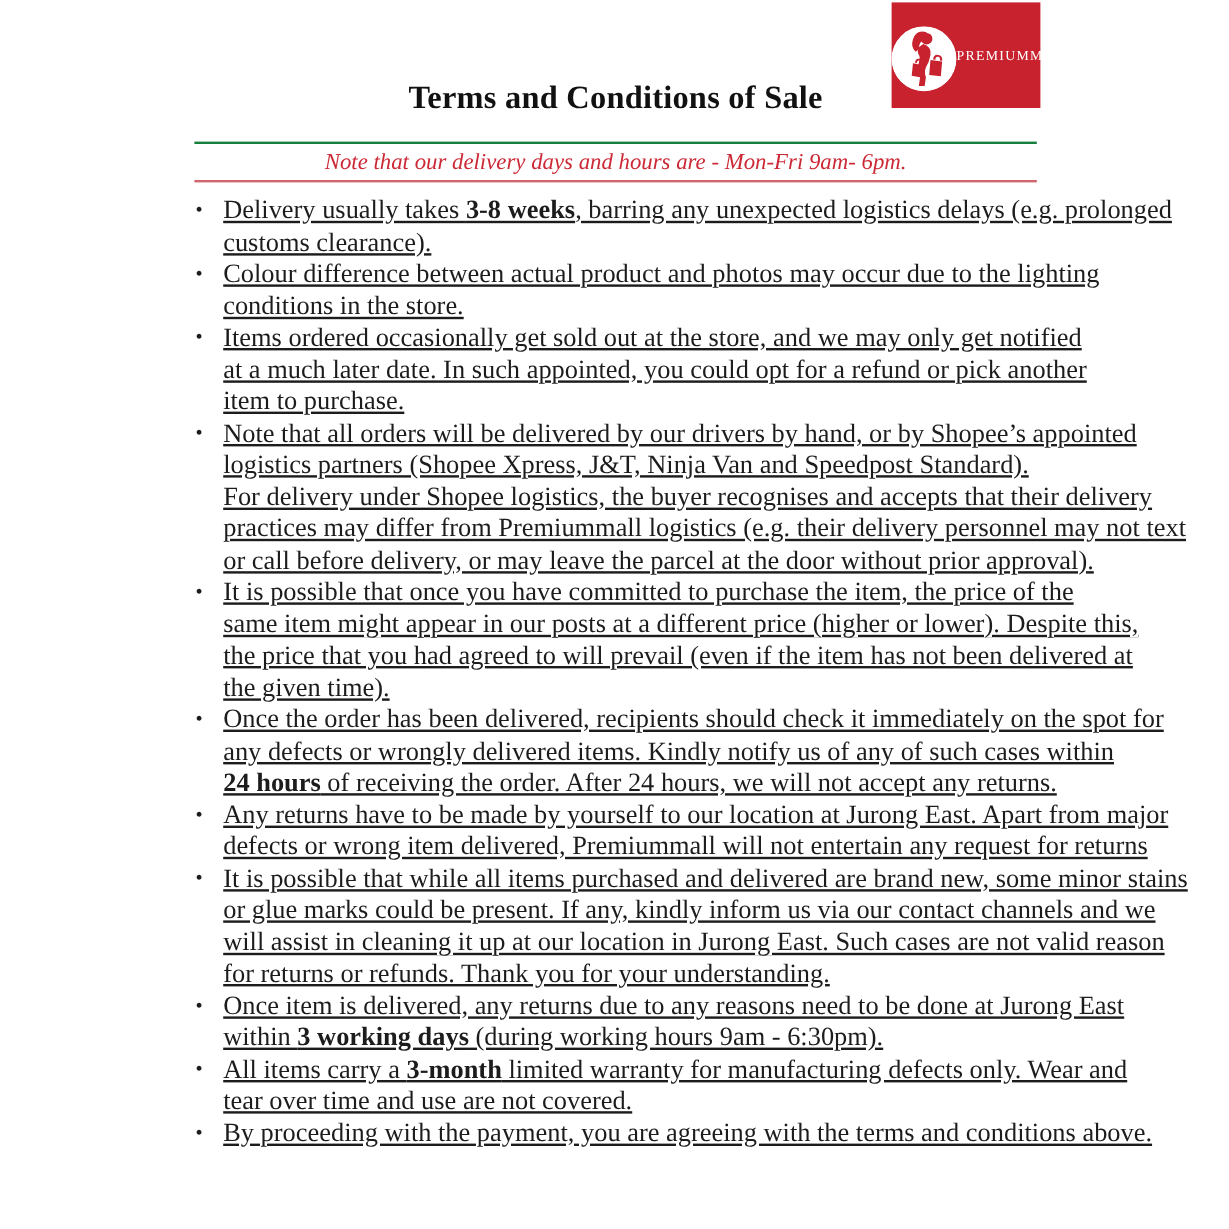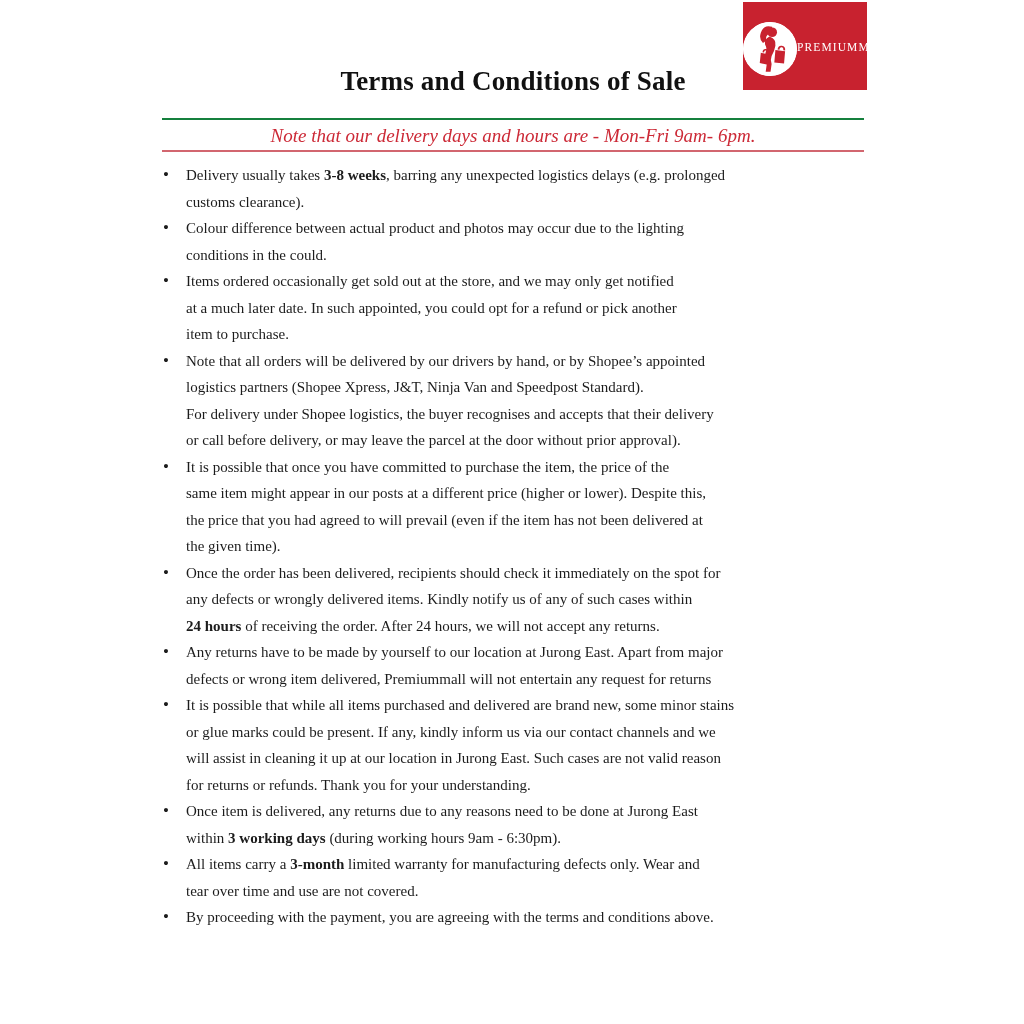--- a/index.html
+++ b/index.html
@@ -41,21 +41,21 @@
     padding:4px 0 3px 0; text-align:center;
   }
   .note-text {
     font-style:italic; font-size:19px; color:#cc2936; line-height:23px;
   }
 
   
   .terms {
     position:absolute; top:162px; left:163px; width:702px;
     margin:0; padding:0; list-style:none;
-    font-size:15px; line-height:26.5px;
+    font-size:22px; line-height:26.5px;text-decoration:underline;
   }
   .terms li { position:relative; padding-left:23px; }
   .terms li::before {
     content:"\2022"; position:absolute; left:0; top:0; font-size:17px;
   }
   .tline { white-space:nowrap; }
   .tline b { font-weight:bold; }
 </style>
 </head>
 <body>
@@ -85,31 +85,32 @@
     <div class="note-text">Note that our delivery days and hours are - Mon-Fri 9am- 6pm.</div>
   </div>
 
   <ul class="terms">
       <li>
         <div class="tline">Delivery usually takes <b>3-8 weeks</b>, barring any unexpected logistics delays (e.g. prolonged</div>
         <div class="tline">customs clearance).</div>
       </li>
       <li>
         <div class="tline">Colour difference between actual product and photos may occur due to the lighting</div>
-        <div class="tline">conditions in the could.</div>
+        <div class="tline">conditions in the store.</div>
       </li>
       <li>
         <div class="tline">Items ordered occasionally get sold out at the store, and we may only get notified</div>
         <div class="tline">at a much later date. In such appointed, you could opt for a refund or pick another</div>
         <div class="tline">item to purchase.</div>
       </li>
       <li>
         <div class="tline">Note that all orders will be delivered by our drivers by hand, or by Shopee’s appointed</div>
         <div class="tline">logistics partners (Shopee Xpress, J&amp;T, Ninja Van and Speedpost Standard).</div>
         <div class="tline">For delivery under Shopee logistics, the buyer recognises and accepts that their delivery</div>
+        <div class="tline">practices may differ from Premiummall logistics (e.g. their delivery personnel may not text</div>
         <div class="tline">or call before delivery, or may leave the parcel at the door without prior approval).</div>
       </li>
       <li>
         <div class="tline">It is possible that once you have committed to purchase the item, the price of the</div>
         <div class="tline">same item might appear in our posts at a different price (higher or lower). Despite this,</div>
         <div class="tline">the price that you had agreed to will prevail (even if the item has not been delivered at</div>
         <div class="tline">the given time).</div>
       </li>
       <li>
         <div class="tline">Once the order has been delivered, recipients should check it immediately on the spot for</div>

